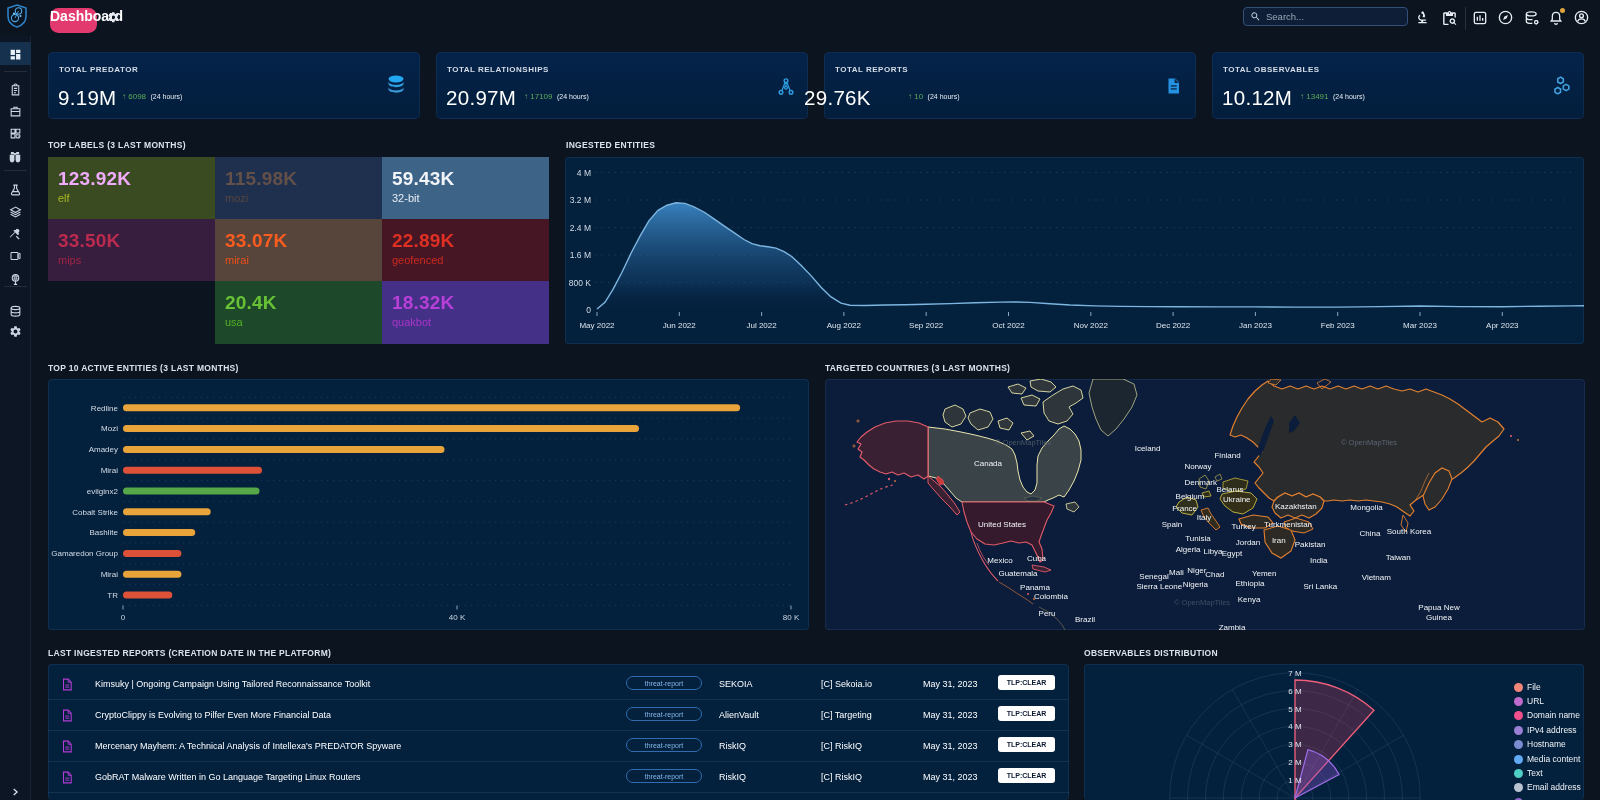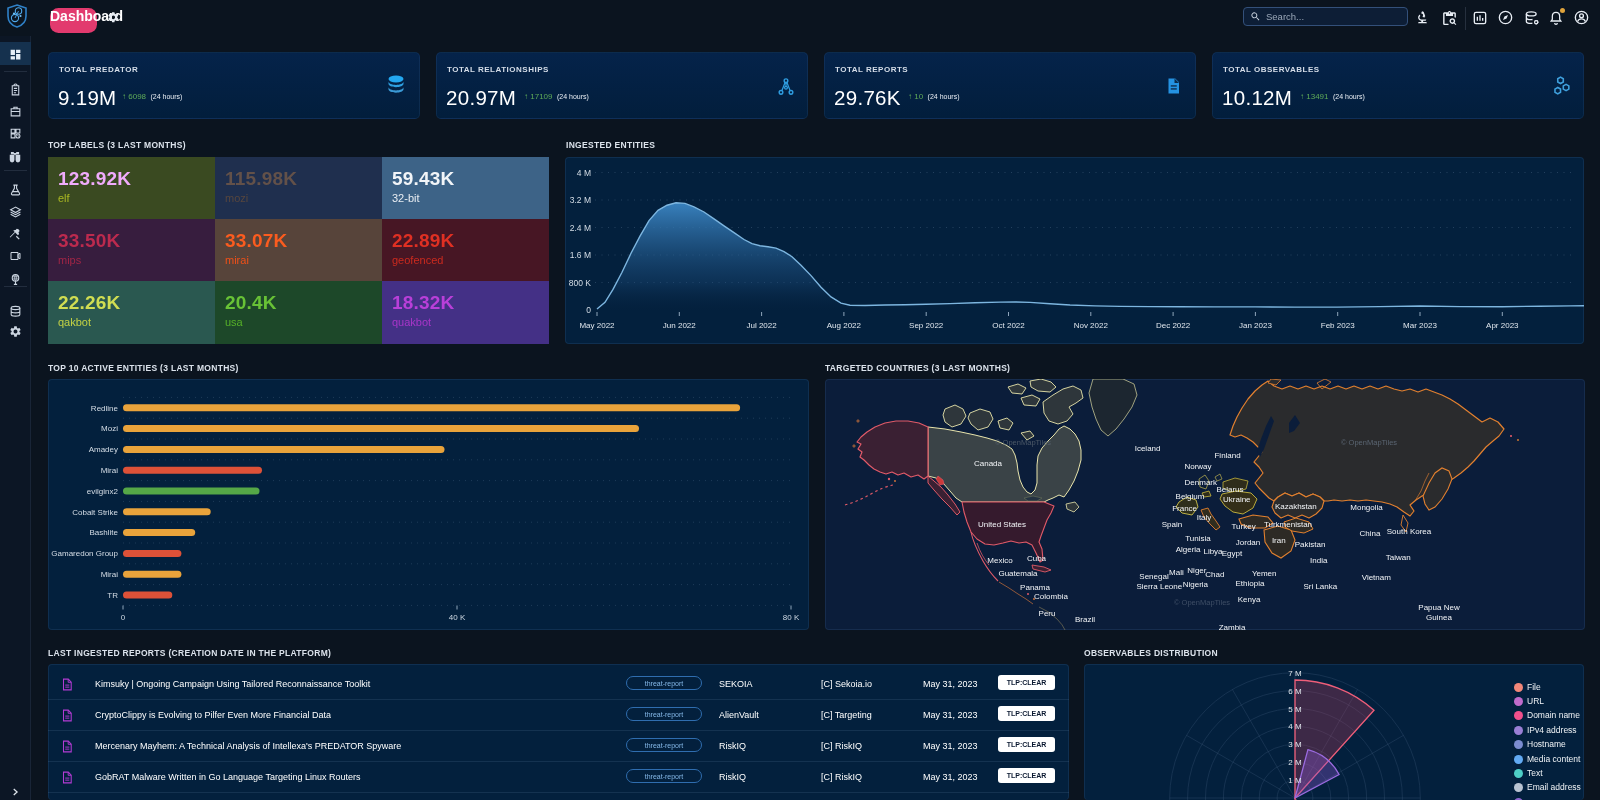--- a/index.html
+++ b/index.html
@@ -153,21 +153,21 @@
 
 <div class="ctitle" style="left:59px;">TOTAL PREDATOR</div>
 <div class="cnum" style="left:58px;">9.19M</div>
 <div class="cdelta" style="left:122px;">↑ <span>6098</span>&nbsp; <span class="hrs">(24 hours)</span></div>
 
 <div class="ctitle" style="left:447px;">TOTAL RELATIONSHIPS</div>
 <div class="cnum" style="left:446px;">20.97M</div>
 <div class="cdelta" style="left:524px;">↑ <span>17109</span>&nbsp; <span class="hrs">(24 hours)</span></div>
 
 <div class="ctitle" style="left:835px;">TOTAL REPORTS</div>
-<div class="cnum" style="left:834px;">29.76K</div>
+<div class="cnum" style="left:804px;">29.76K</div>
 <div class="cdelta" style="left:908px;">↑ <span>10</span>&nbsp; <span class="hrs">(24 hours)</span></div>
 
 <div class="ctitle" style="left:1223px;">TOTAL OBSERVABLES</div>
 <div class="cnum" style="left:1222px;">10.12M</div>
 <div class="cdelta" style="left:1300px;">↑ <span>13491</span>&nbsp; <span class="hrs">(24 hours)</span></div>
 
 <svg class="abs" style="left:387px;top:75px" width="18" height="21" viewBox="0 0 18 21">
   <ellipse cx="9" cy="4" rx="7.5" ry="3.4" fill="#23a7f0"></ellipse>
   <path d="M1.5 6.5c0 1.9 3.4 3.4 7.5 3.4s7.5-1.5 7.5-3.4v2.3c0 1.9-3.4 3.4-7.5 3.4s-7.5-1.5-7.5-3.4z" fill="#2e9fe0"></path>
   <path d="M1.5 12c0 1.9 3.4 3.4 7.5 3.4s7.5-1.5 7.5-3.4v2.3c0 1.9-3.4 3.4-7.5 3.4s-7.5-1.5-7.5-3.4z" fill="#3b9ad6"></path>
@@ -207,24 +207,20 @@
         <div class="tnum" style="color:#bc2a4e;">33.50K</div>
         <div class="tlab" style="color:#a12546;">mips</div>
       </div>
   <div class="tile" style="left:167px;top:62.2px;background:#57443a;">
         <div class="tnum" style="color:#fb5c1f;">33.07K</div>
         <div class="tlab" style="color:#ef5018;">mirai</div>
       </div>
   <div class="tile" style="left:334px;top:62.2px;background:#471624;">
         <div class="tnum" style="color:#df3023;">22.89K</div>
         <div class="tlab" style="color:#cc2a1e;">geofenced</div>
-      </div>
-  <div class="tile" style="left:0;top:124.4px;background:#2a5850;">
-        <div class="tnum" style="color:#d0dd52;">22.26K</div>
-        <div class="tlab" style="color:#c3d145;">qakbot</div>
       </div>
   <div class="tile" style="left:167px;top:124.4px;background:#1d4829;">
         <div class="tnum" style="color:#68c236;">20.4K</div>
         <div class="tlab" style="color:#56b028;">usa</div>
       </div>
   <div class="tile" style="left:334px;top:124.4px;background:#443086;">
         <div class="tnum" style="color:#b93fd9;">18.32K</div>
         <div class="tlab" style="color:#a835c8;">quakbot</div>
       </div>
 </div>

